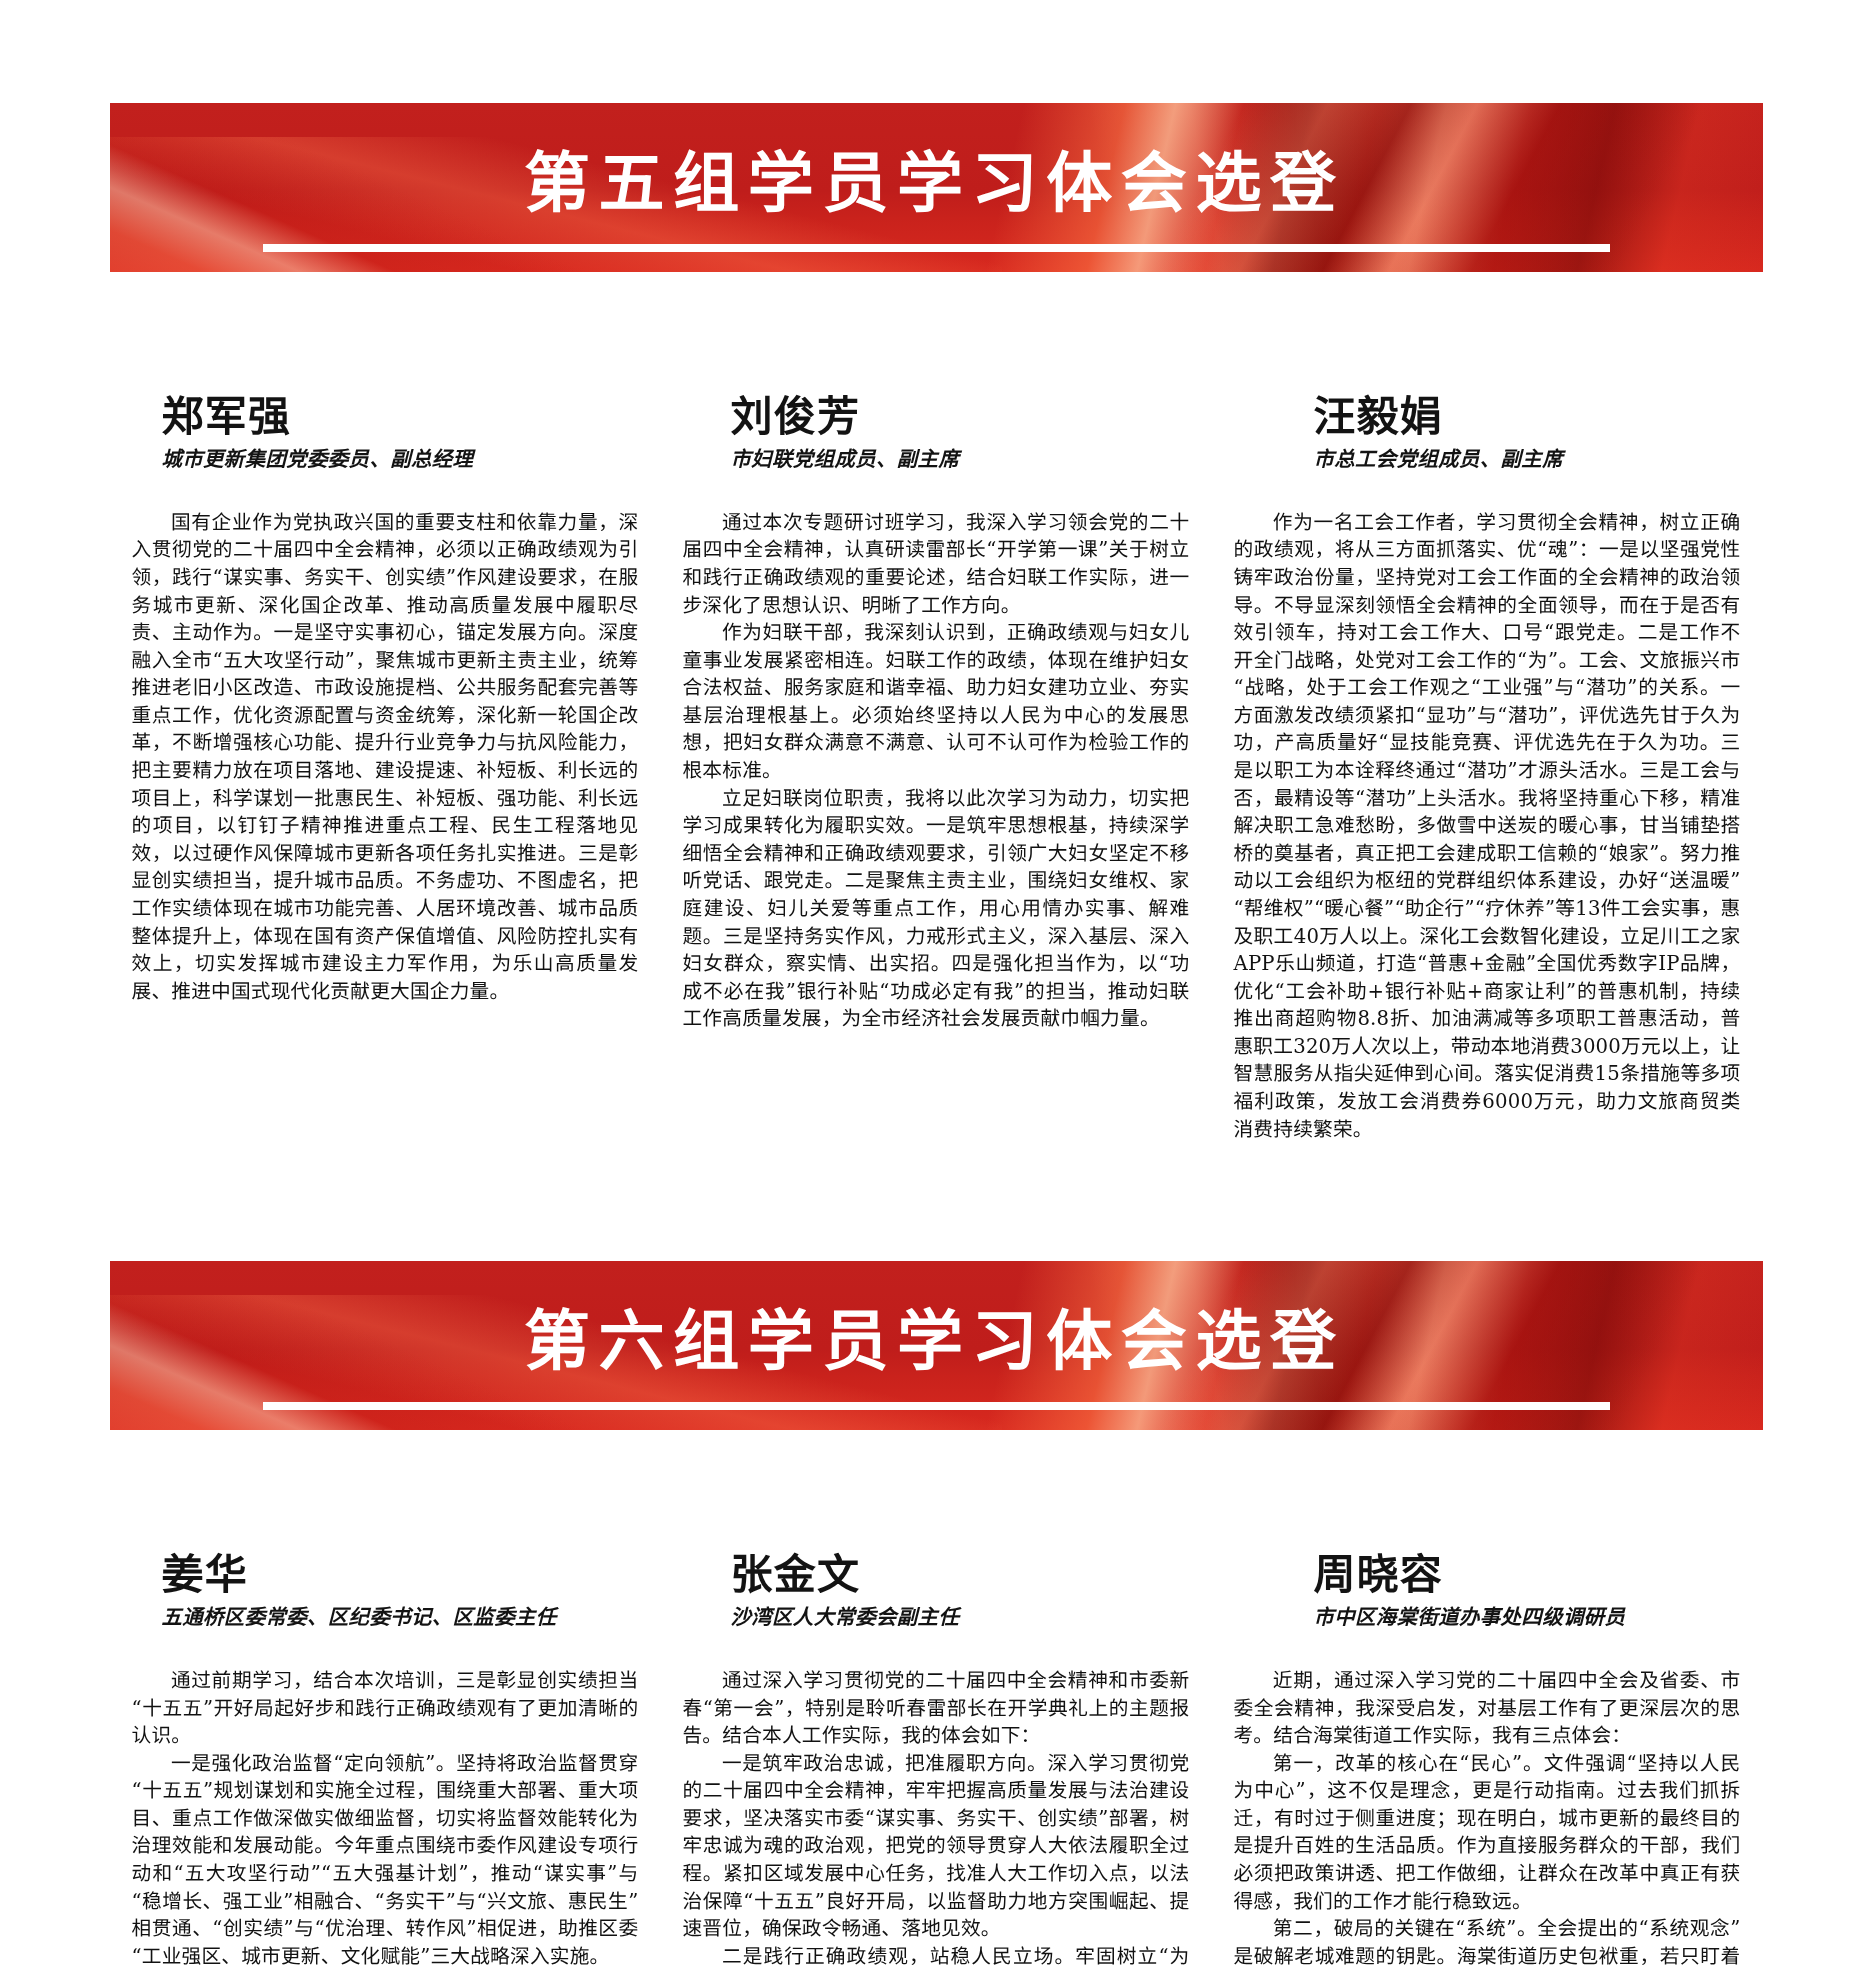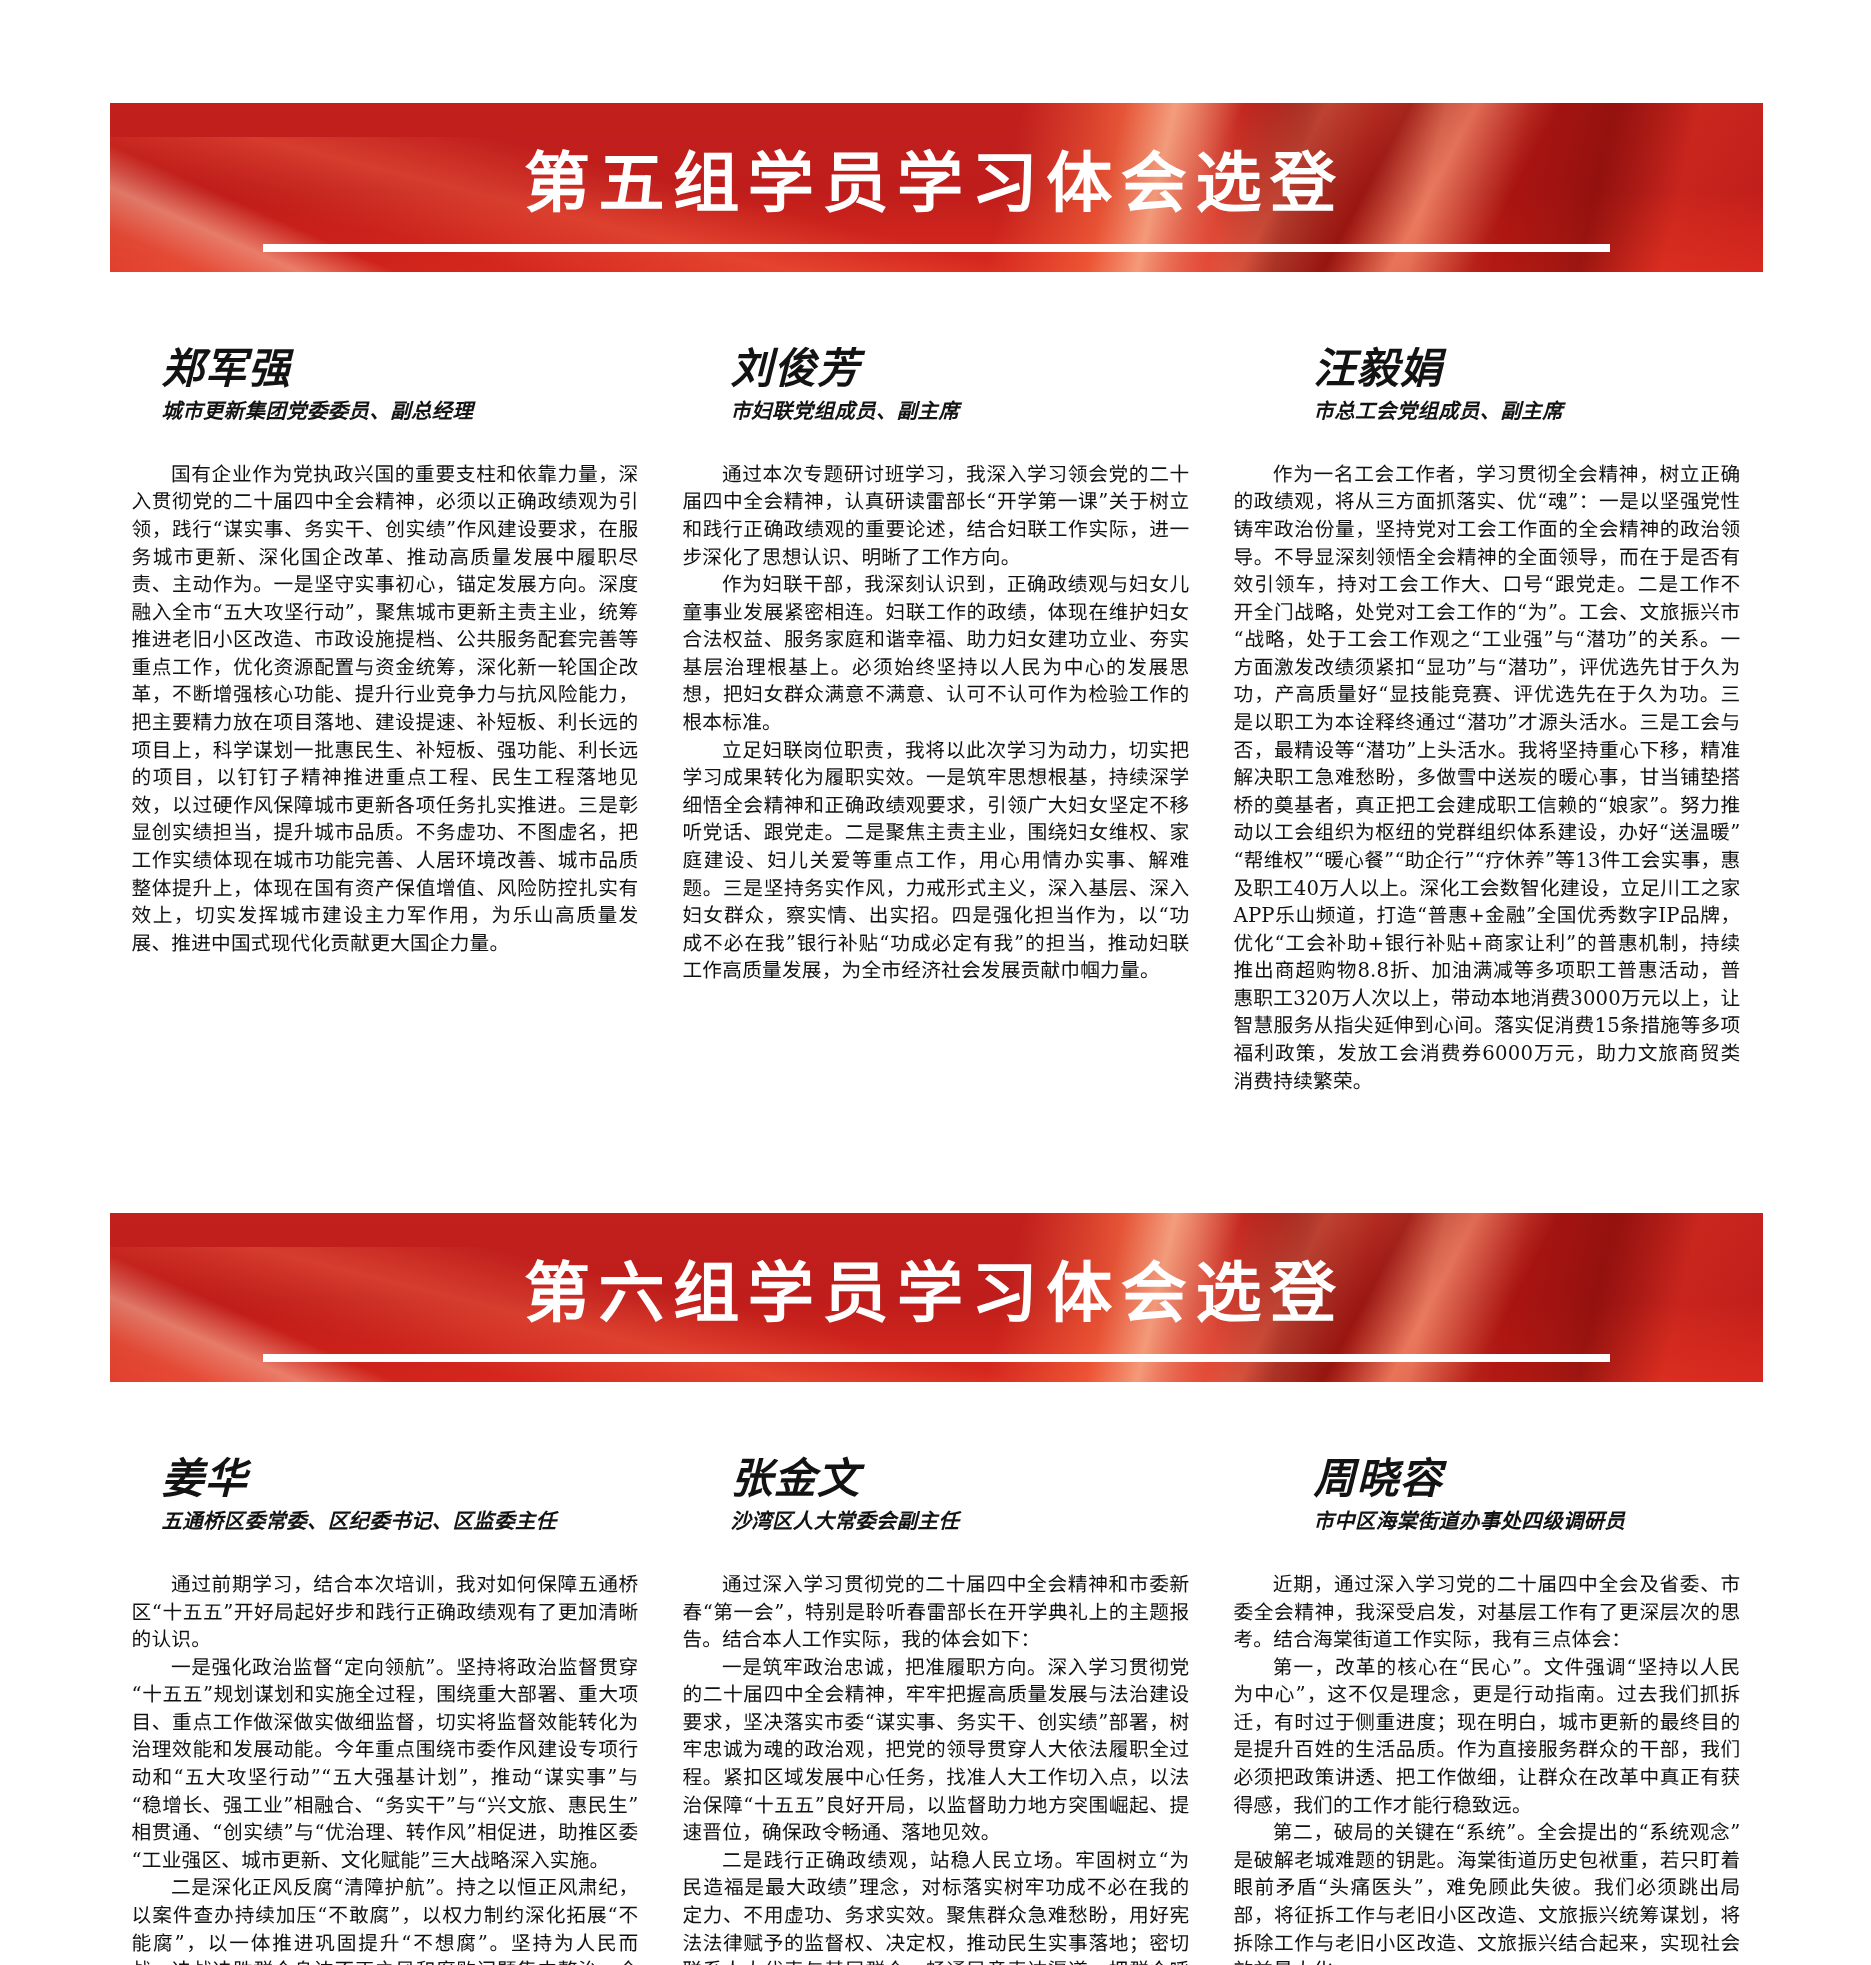--- a/index.html
+++ b/index.html
@@ -145,25 +145,25 @@
     width: 33.3333%;
     box-sizing: border-box;
     padding-left: 52px;
   }
   .author-cell.c2 { padding-left: 70px; }
   .author-cell.c3 { padding-left: 102px; }
 
   .author-name {
     font-family: "DejaVu Serif", "Liberation Serif", serif;
     font-weight: bold;
-    font-style: italic;
     font-size: 42px;
     line-height: 1.12;
     color: #131313;
     letter-spacing: 1.2px;
+    margin-top: 48px;
   }
   .author-role {
     font-family: Liberation Sans, sans-serif;
     font-weight: bold;
     font-style: italic;
     font-size: 20.4px;
     line-height: 1.3;
     color: #131313;
     margin-top: 6.3px;
     letter-spacing: 0.4px;
@@ -292,21 +292,21 @@
       </div>
       <div class="author-cell c3">
         <div class="author-name">周晓容</div>
         <div class="author-role">市中区海棠街道办事处四级调研员</div>
       </div>
     </div>
 
     <div class="columns">
       <div class="col">
         <div class="col-inner">
-            <p>通过前期学习，结合本次培训，我对如何保障五通桥区“十五五”开好局起好步和践行正确政绩观有了更加清晰的认识。</p>
+            <p>通过前期学习，结合本次培训，三是彰显创实绩担当“十五五”开好局起好步和践行正确政绩观有了更加清晰的认识。</p>
             <p>一是强化政治监督“定向领航”。坚持将政治监督贯穿“十五五”规划谋划和实施全过程，围绕重大部署、重大项目、重点工作做深做实做细监督，切实将监督效能转化为治理效能和发展动能。今年重点围绕市委作风建设专项行动和“五大攻坚行动”“五大强基计划”，推动“谋实事”与“稳增长、强工业”相融合、“务实干”与“兴文旅、惠民生”相贯通、“创实绩”与“优治理、转作风”相促进，助推区委“工业强区、城市更新、文化赋能”三大战略深入实施。</p>
             <p>二是深化正风反腐“清障护航”。持之以恒正风肃纪，以案件查办持续加压“不敢腐”，以权力制约深化拓展“不能腐”，以一体推进巩固提升“不想腐”。坚持为人民而战，决战决胜群众身边不正之风和腐败问题集中整治，全力推进11件民生实事，在更高层面、更大力度推动解决群众急难愁盼，让更多群众可感可及可依。</p>
           </div>
       </div>
       <div class="col">
         <div class="col-inner">
             <p>通过深入学习贯彻党的二十届四中全会精神和市委新春“第一会”，特别是聆听春雷部长在开学典礼上的主题报告。结合本人工作实际，我的体会如下：</p>
             <p>一是筑牢政治忠诚，把准履职方向。深入学习贯彻党的二十届四中全会精神，牢牢把握高质量发展与法治建设要求，坚决落实市委“谋实事、务实干、创实绩”部署，树牢忠诚为魂的政治观，把党的领导贯穿人大依法履职全过程。紧扣区域发展中心任务，找准人大工作切入点，以法治保障“十五五”良好开局，以监督助力地方突围崛起、提速晋位，确保政令畅通、落地见效。</p>
             <p>二是践行正确政绩观，站稳人民立场。牢固树立“为民造福是最大政绩”理念，对标落实树牢功成不必在我的定力、不用虚功、务求实效。聚焦群众急难愁盼，用好宪法法律赋予的监督权、决定权，推动民生实事落地；密切联系人大代表与基层群众，畅通民意表达渠道，把群众呼声转化为履职实效，努力创造经得起实践、人民、历史检验的实绩。</p>
           </div>

